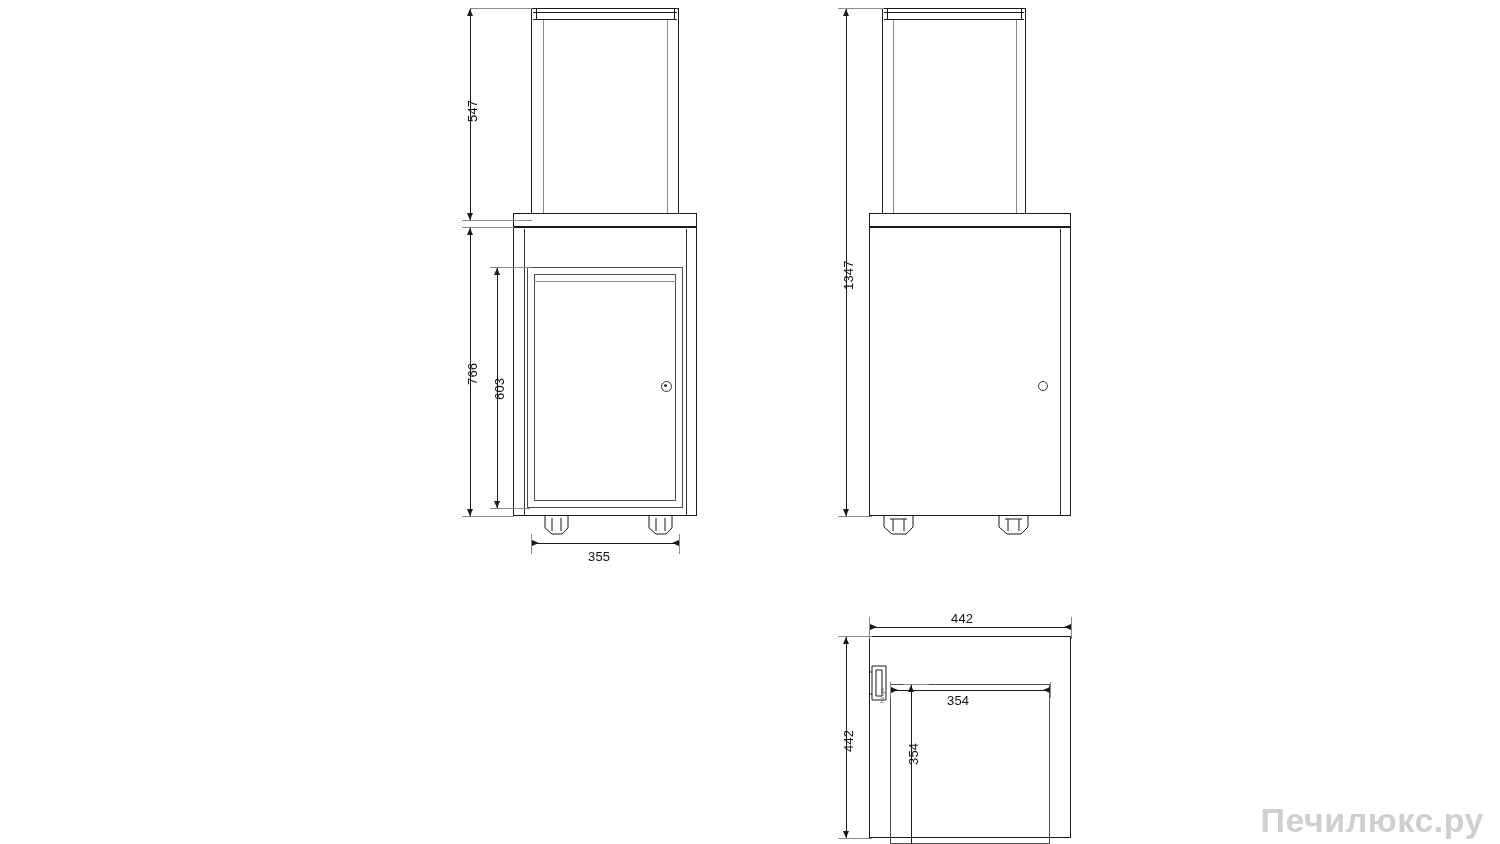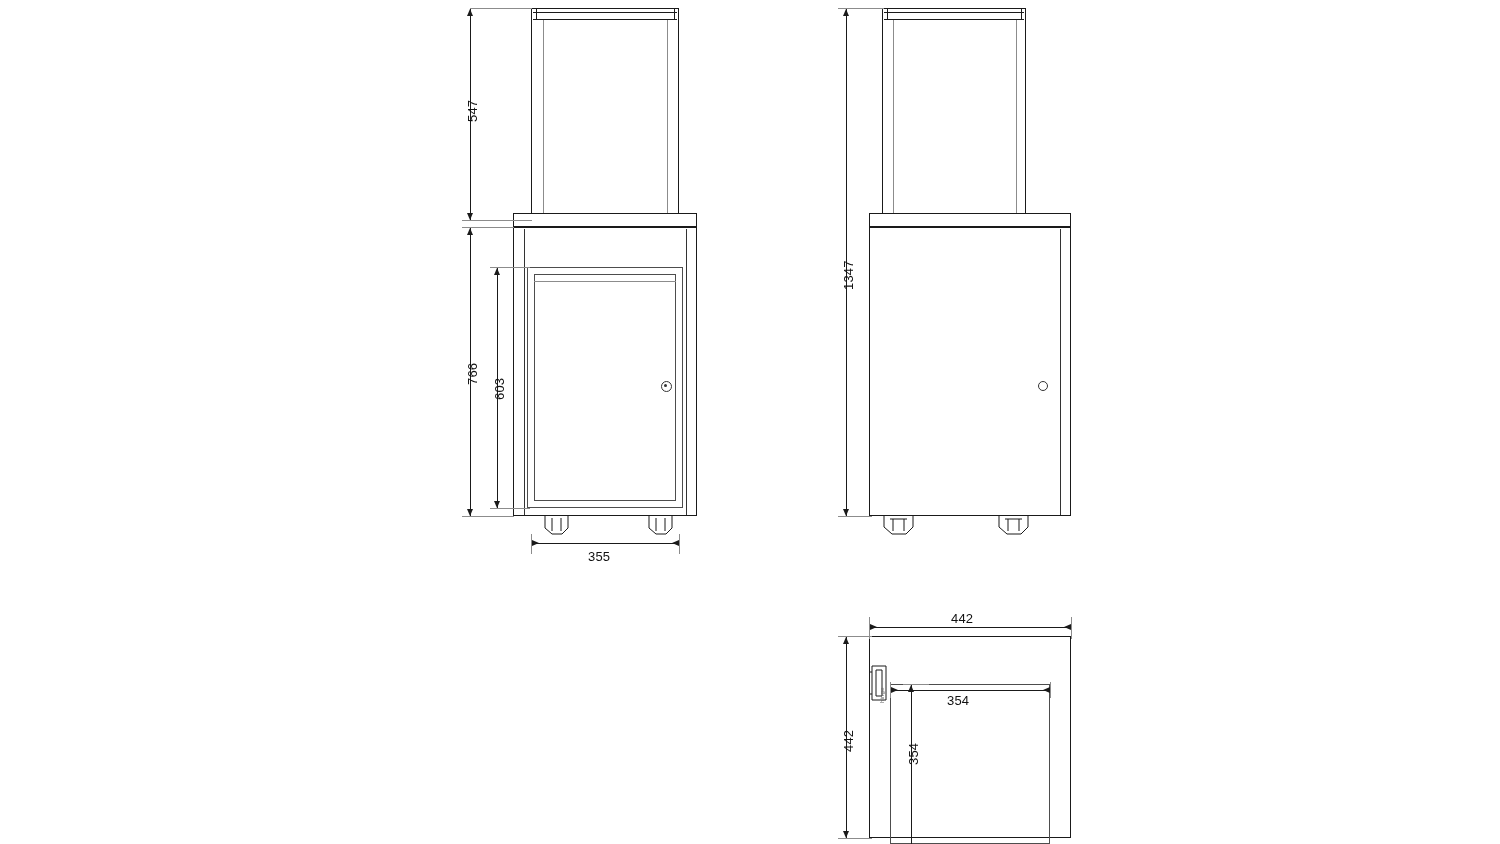--- a/index.html
+++ b/index.html
@@ -224,14 +224,15 @@
   <div class="ln v faint" style="left:1050px; top:682px; height:16px;"></div>
   <div class="arrow-r" style="left:891px; top:687px;"></div>
   <div class="arrow-l" style="left:1043px; top:687px;"></div>
   <div class="dim-txt" style="left:947px; top:693px;">354</div>
 
   <div class="ln v" style="left:911px; top:684px; height:160px;"></div>
   <div class="ln h faint" style="left:903px; top:684px; width:26px;"></div>
   <div class="arrow-u" style="left:908px; top:685px;"></div>
   <div class="dim-txt rot" style="left:906px; top:765px;">354</div>
 
+  <div class="watermark">Печилюкс.ру</div>
 
 </div>
 
 </body></html>

